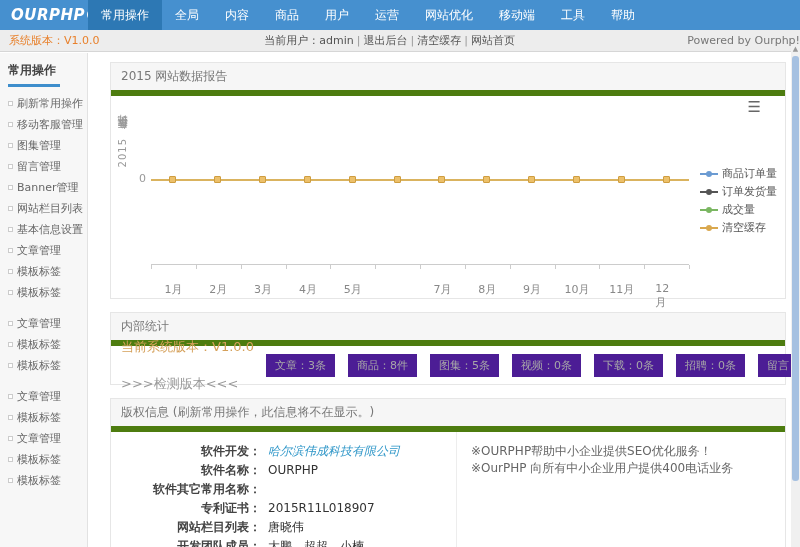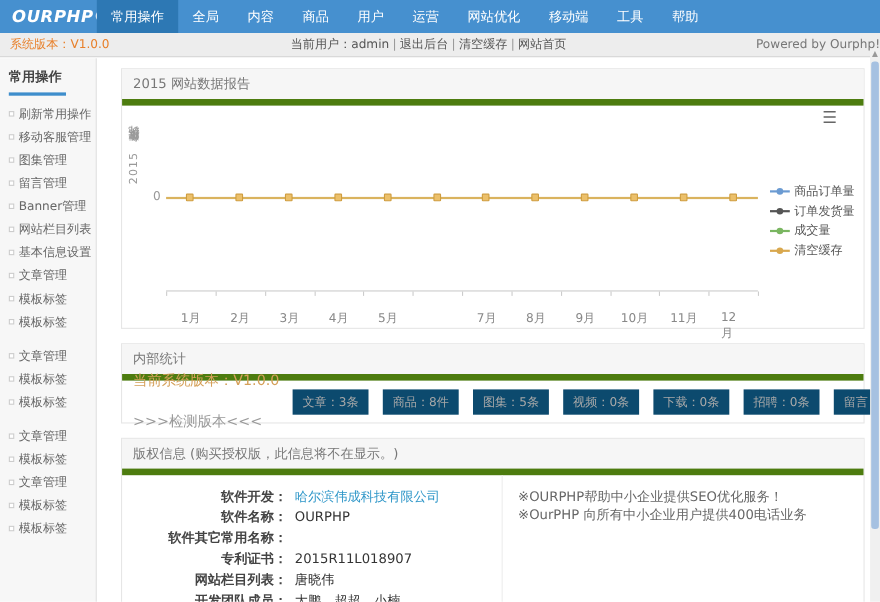--- a/index.html
+++ b/index.html
@@ -46,27 +46,27 @@
   .legend { position:absolute; right:8px; top:70px; display:flex; flex-direction:column; gap:3px; }
   .legend-item { display:flex; align-items:center; gap:4px; cursor:pointer; }
   .lmark { position:relative; width:18px; height:2px; flex:none; }
   .lmark i { position:absolute; left:6px; top:-2px; width:6px; height:6px; border-radius:50%; display:block; }
   .legend-label { font-size:11px; color:#555; white-space:nowrap; }
   .stats-body { display:flex; align-items:center; gap:12px; padding:5px 10px; height:38px; }
   .stats-left { font-size:13px; line-height:14px; white-space:nowrap; }
   .stats-ver { color:#d5a05a; }
   .stats-check { color:#999; cursor:pointer;margin-top:23px; }
   .badges { display:flex; gap:13px; flex:1; justify-content:flex-start; }
-  .badge { background:#0c4a6e; color:#a8a8a8; font-size:11px; padding:4px 9px; white-space:nowrap; }
+  .badge { background:#4c1d95; color:#a8a8a8; font-size:11px; padding:4px 9px; white-space:nowrap; }
   .copy-body { display:flex; min-height:128px; }
   .copy-left { flex:1.15; padding:10px 0 12px; }
   .copy-row { display:flex; font-size:12px; line-height:19px; }
   .copy-label { width:150px; text-align:right; color:#444; font-weight:600; flex:none; }
   .copy-value { margin-left:7px; color:#333; }
-  .copy-value.link { color:#2e96c8; cursor:pointer; }
+  .copy-value.link { color:#2e96c8; cursor:pointer;font-style:italic; }
   .copy-right { flex:1; border-left:1px solid #ededed; padding:11px 14px; }
   .note { font-size:12px; color:#666; line-height:17px; }
   .scrollbar { position:absolute; right:0; top:44px; bottom:0; width:9px; background:#f0f0f0; }
   .scroll-up { position:absolute; top:0; left:0; width:9px; text-align:center;
     font-size:7px; color:#999; line-height:10px; }
   .scroll-thumb { position:absolute; top:12px; left:1px; width:7px; height:425px;
     background:#a6c1e1; border-radius:3px; cursor:pointer; }
 </style>
 </head>
 <body>
@@ -269,21 +269,21 @@
           <span class="badge">视频：0条</span>
           <span class="badge">下载：0条</span>
           <span class="badge">招聘：0条</span>
           <span class="badge">留言：0条</span>
         </div>
 
     </div>
   </div>
 
   <div class="panel">
-    <div class="panel-header">版权信息 (购买授权版，此信息将不在显示。)</div>
+    <div class="panel-header">版权信息 (刷新常用操作，此信息将不在显示。)</div>
     <div class="copy-body">
       <div class="copy-left" id="copy-rows">
           <div class="copy-row">
             <span class="copy-label">软件开发：</span>
             <span class="copy-value link">哈尔滨伟成科技有限公司</span>
           </div>
           <div class="copy-row">
             <span class="copy-label">软件名称：</span>
             <span class="copy-value">OURPHP</span>
           </div>

